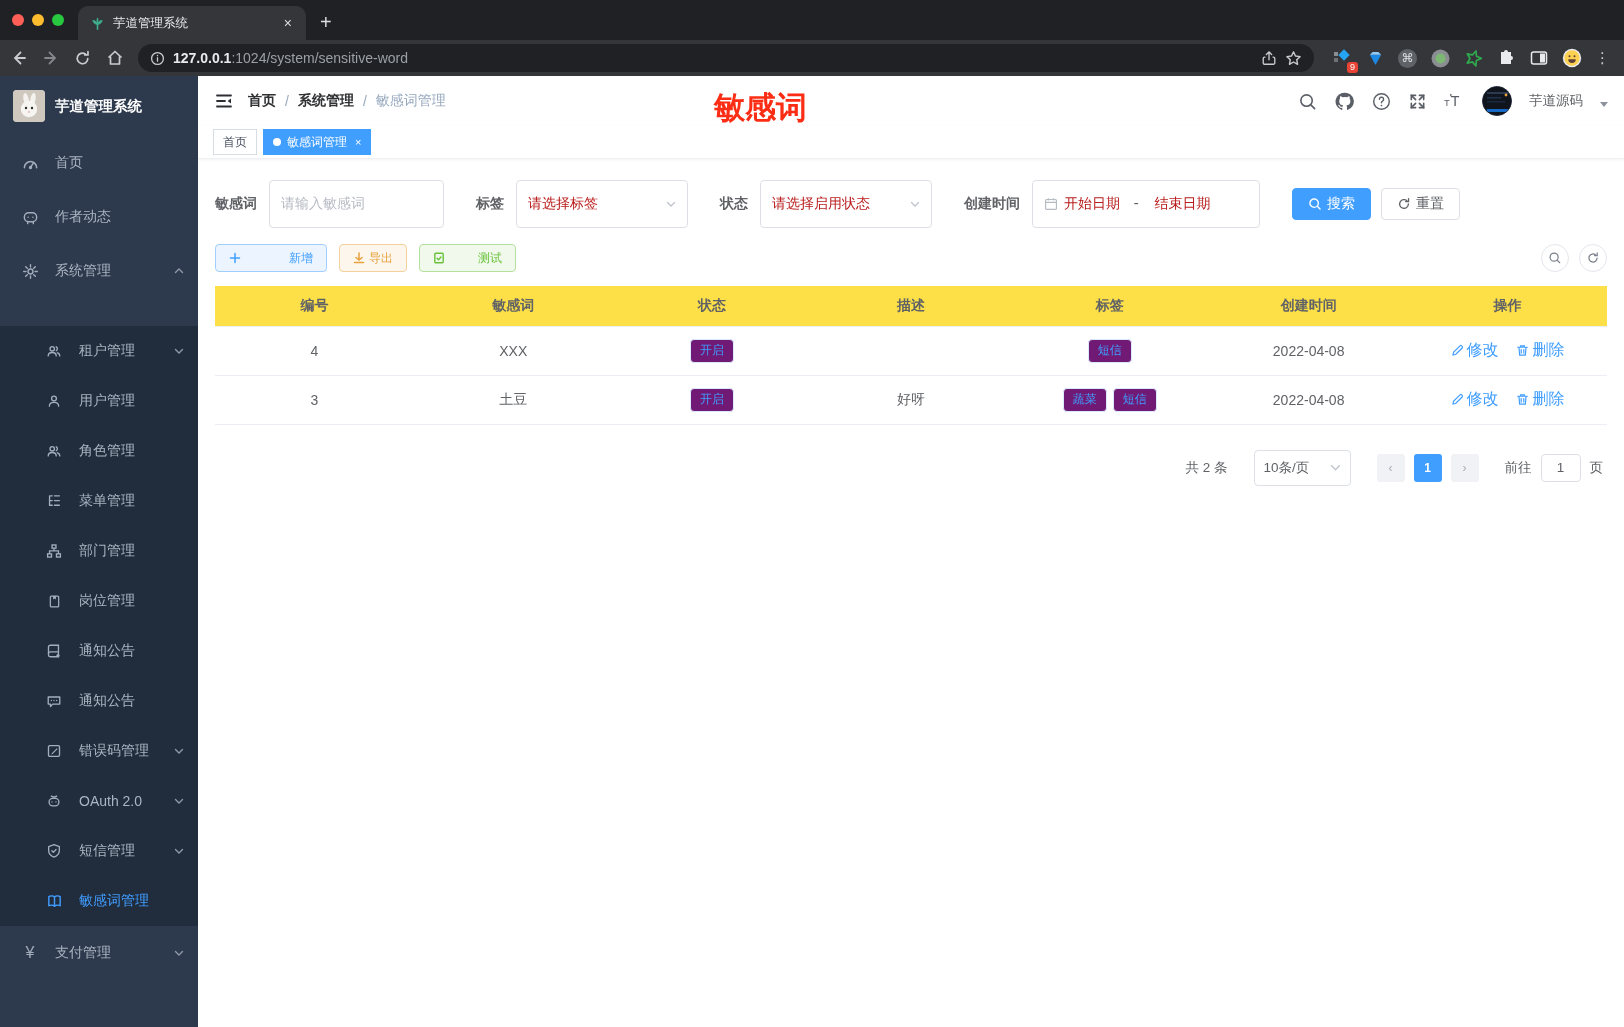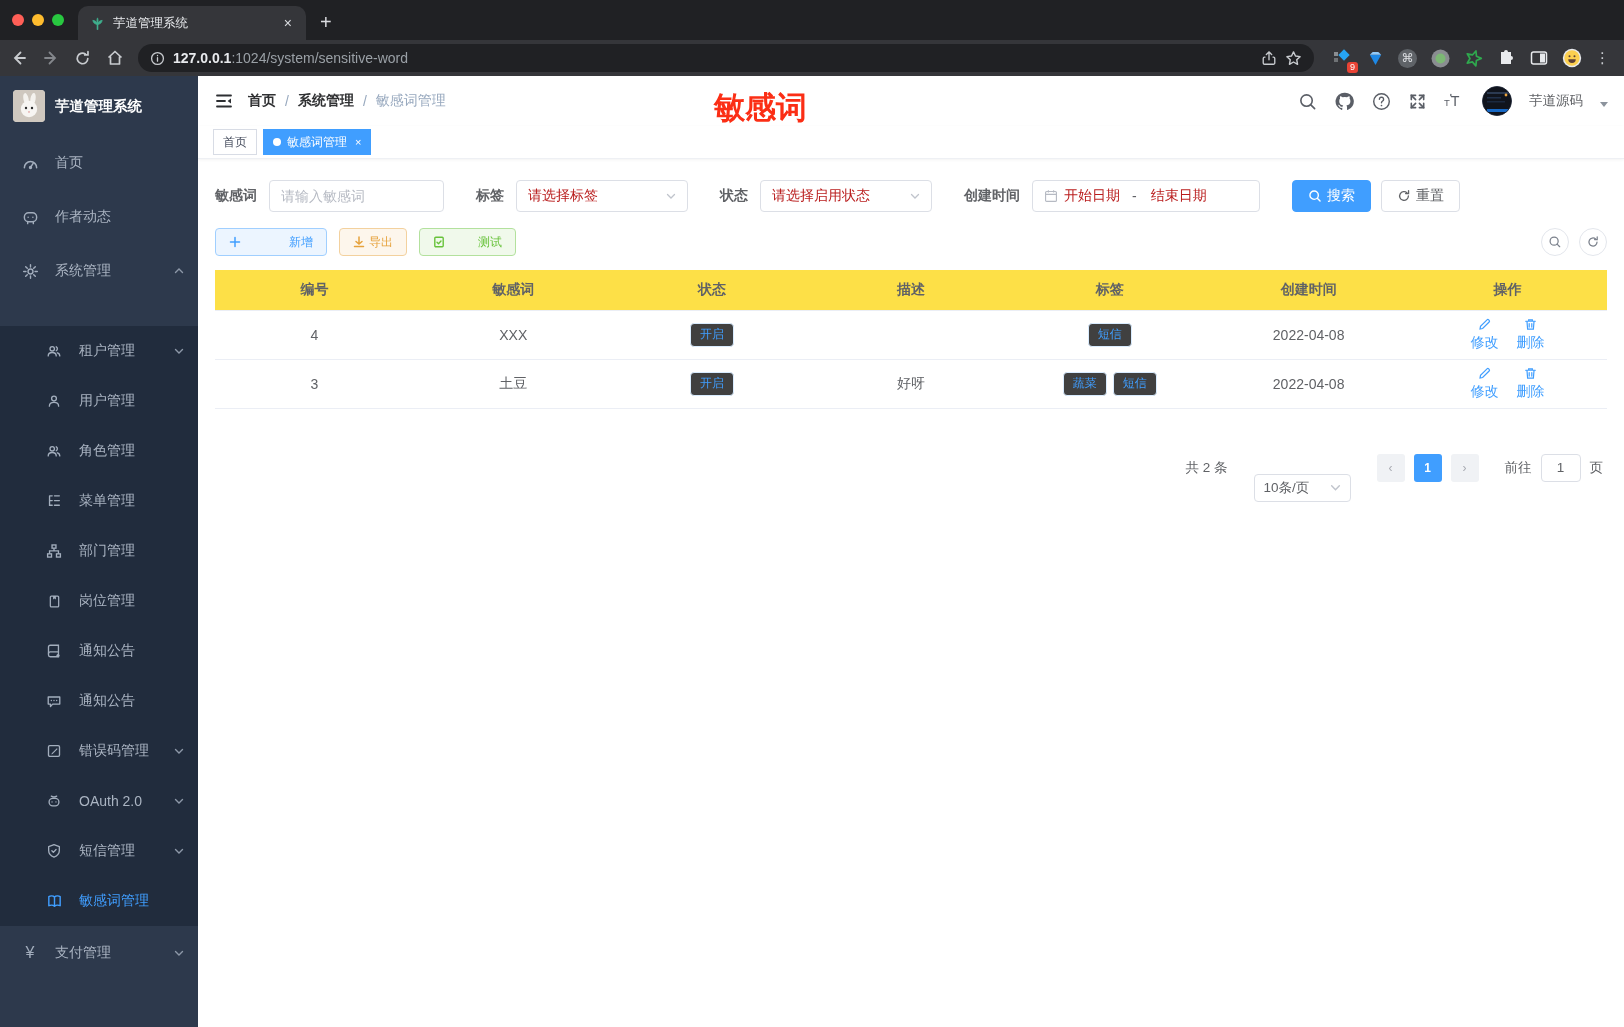--- a/index.html
+++ b/index.html
@@ -64,46 +64,46 @@
   .vtab { height:26px; display:flex; align-items:center; gap:6px; padding:0 9px; border:1px solid #d8dce5; background:#fff; color:#495060; font-size:12px; cursor:pointer; }
   .vtab.active { background:#409eff; border-color:#409eff; color:#fff; }
   .vtab .dotw { width:8px; height:8px; border-radius:50%; background:#fff; }
   .vtab .x { font-size:11px; margin-left:2px; }
 
   
   .content { flex:1; padding:21px 17px 0; }
   .filters { display:flex; align-items:center; gap:10px; flex-wrap:nowrap; }
   .fgroup { display:flex; align-items:center; gap:12px; margin-right:22px; }
   .flabel { color:#606266; font-weight:600; white-space:nowrap; }
-  .inp { height:32px; border:1px solid #dcdfe6; border-radius:4px; display:flex; align-items:center; padding:0 11px; gap:6px; color:#606266; background:#fff; }
+  .inp { height:48px; border:1px solid #dcdfe6; border-radius:4px; display:flex; align-items:center; padding:0 11px; gap:6px; color:#606266; background:#fff;font-family:Liberation Mono, monospace; }
   .inp input { border:none; outline:none; width:100%; font-size:14px; color:#606266; font-family:inherit; background:transparent; }
   .inp input::placeholder { color:#b6bac3; }
   .ph { color:#b91c1c; flex:1; }
   .w175{width:175px;} .w172{width:172px;} .w228{width:228px;}
   .btn { height:32px; border-radius:4px; border:1px solid #dcdfe6; background:#fff; color:#606266; display:inline-flex; align-items:center; gap:5px; padding:0 15px; font-size:14px; cursor:pointer; font-family:inherit; }
   .btn.primary { background:#409eff; border-color:#409eff; color:#fff; }
   .toolrow { margin-top:16px; display:flex; align-items:center; gap:12px; }
   .btn.sm { height:28px; font-size:12px; padding:0 13px; gap:4px; }
   .btn.plain-blue { background:#ecf5ff; border-color:#a0cfff; color:#409eff;gap:48px; }
   .btn.plain-yellow { background:#fdf6ec; border-color:#f3d19e; color:#e6a23c; }
   .btn.plain-green { background:#f0f9eb; border-color:#b3e19d; color:#67c23a;gap:33px; }
   .toolrow .right { margin-left:auto; display:flex; gap:10px; }
   .circ-btn { width:28px; height:28px; border-radius:50%; border:1px solid #e3e6ec; background:#fff; color:#7b818c; display:flex; align-items:center; justify-content:center; cursor:pointer; }
 
   
   table { width:100%; border-collapse:collapse; margin-top:14px; table-layout:fixed; }
   thead th { background:#fde047; color:#606266; font-weight:600; font-size:14px; height:40px; text-align:center; }
   tbody td { height:49px; text-align:center; color:#606266; border-bottom:1px solid #ebeef5; font-size:14px; }
   thead tr { border-bottom:1px solid #ebeef5; }
-  .tag { display:inline-flex; align-items:center; height:24px; padding:0 9px; background:#404040; border:1px solid #d9ecff; border-radius:4px; color:#409eff; font-size:12px; margin:0 3px; }
-  .oplink { color:#409eff; display:inline-flex; align-items:center; gap:3px; margin:0 7px; cursor:pointer; font-size:14px;flex-direction:column; }
+  .tag { display:inline-flex; align-items:center; height:24px; padding:0 9px; background:#701a75; border:1px solid #d9ecff; border-radius:4px; color:#409eff; font-size:12px; margin:0 3px; }
+  .oplink { color:#409eff; display:inline-flex; align-items:center; gap:3px; margin:0 7px; cursor:pointer; font-size:16px; }
 
   
   .pager { display:flex; align-items:center; justify-content:flex-end; gap:9px; margin-top:25px; padding-right:4px; color:#606266; font-size:13.5px; }
-  .psize { width:97px; height:28px; border:1px solid #dcdfe6; border-radius:4px; display:flex; align-items:center; justify-content:space-between; padding:0 9px; color:#606266; cursor:pointer;margin-top:40px; }
+  .psize { width:97px; height:36px; border:1px solid #dcdfe6; border-radius:4px; display:flex; align-items:center; justify-content:space-between; padding:0 9px; color:#606266; cursor:pointer; }
   .pbtn { min-width:28px; height:28px; border-radius:3px; background:#f0f2f5; color:#a8abb2; display:flex; align-items:center; justify-content:center; cursor:pointer; font-size:12px; }
   .pbtn.page { background:#409eff; color:#fff; font-weight:600; }
   .goto-input { width:40px; height:28px; border:1px solid #dcdfe6; border-radius:4px; text-align:center; color:#606266; font-size:13.5px; font-family:inherit; outline:none; }
   .gap18 { width:8px; }
 </style>
 </head>
 <body>
 
 <div class="tabstrip">
   <div class="traffic">

